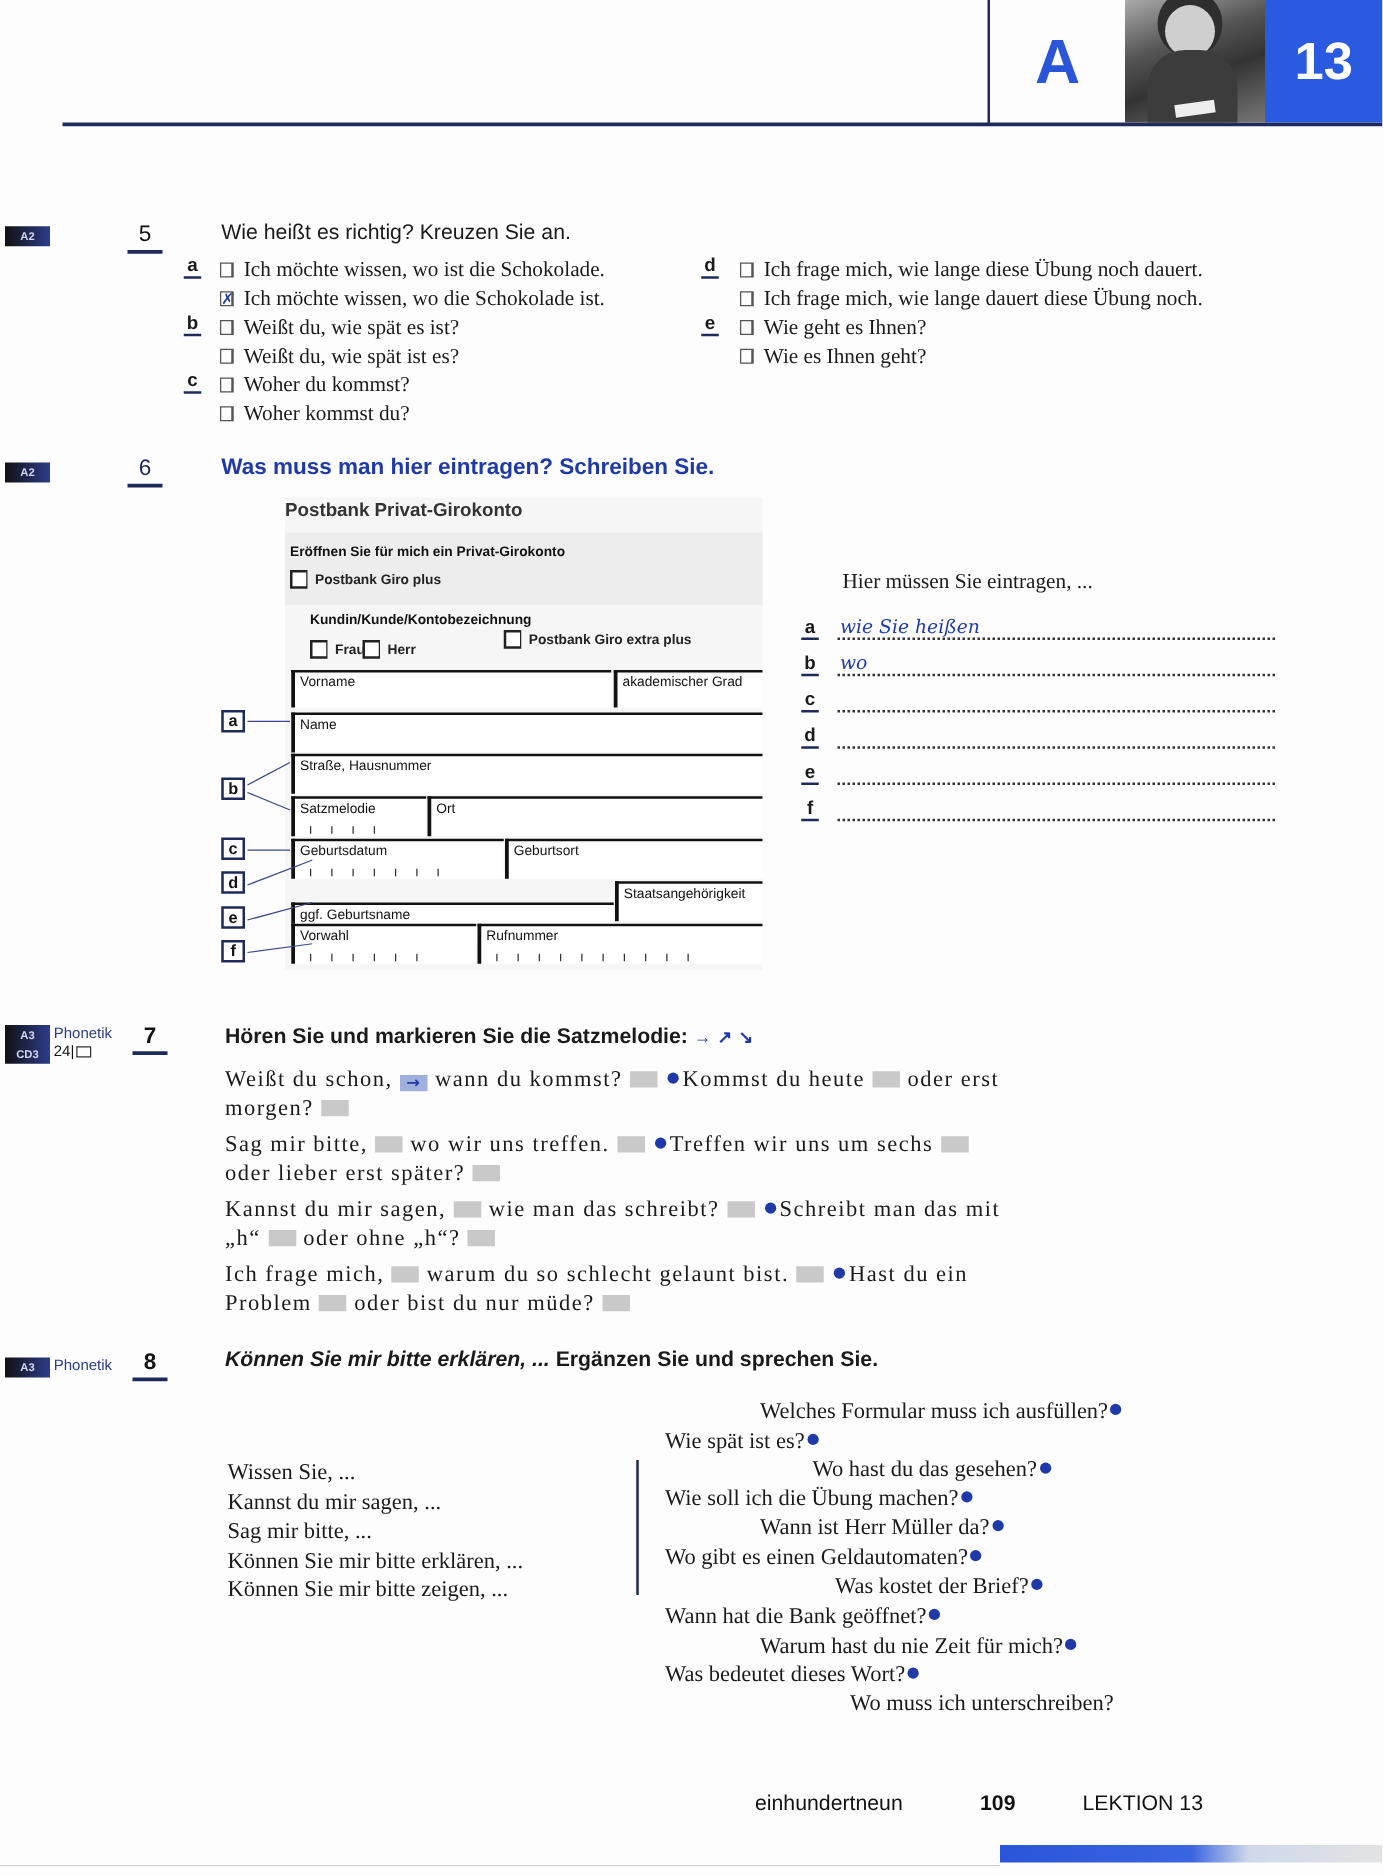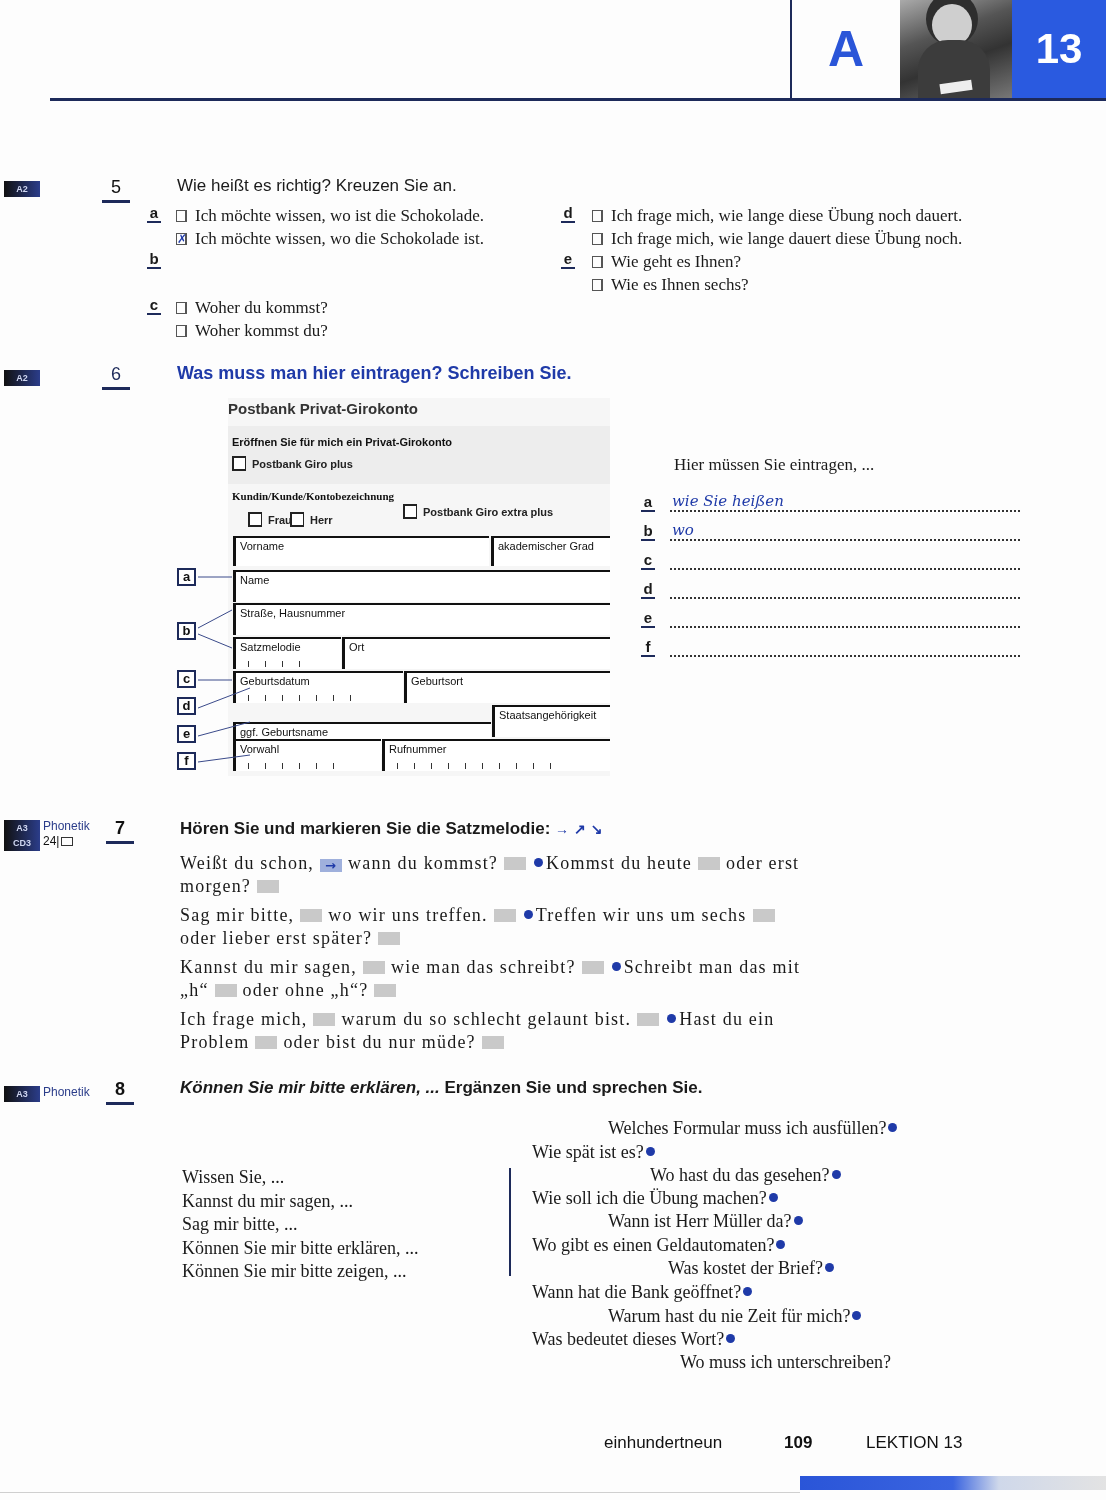--- a/index.html
+++ b/index.html
@@ -102,20 +102,30 @@
       <div class="opt">
           <span class="cb">✗</span>
           <span>Ich möchte wissen, wo die Schokolade ist.</span>
         </div>
     </div>
   </div>
 </div>
 <div class="abs" style="left:146px;top:250px;">
   <div style="display:flex;">
     <div class="letter">b</div>
+    <div style="margin-left:14px;">
+      <div class="opt">
+          <span class="cb"></span>
+          <span>Weißt du, wie spät es ist?</span>
+        </div>
+      <div class="opt">
+          <span class="cb"></span>
+          <span>Weißt du, wie spät ist es?</span>
+        </div>
+    </div>
   </div>
 </div>
 <div class="abs" style="left:146px;top:296px;">
   <div style="display:flex;">
     <div class="letter">c</div>
     <div style="margin-left:14px;">
       <div class="opt">
           <span class="cb"></span>
           <span>Woher du kommst?</span>
         </div>
@@ -144,21 +154,21 @@
 <div class="abs" style="left:560px;top:250px;">
   <div style="display:flex;">
     <div class="letter">e</div>
     <div style="margin-left:16px;">
       <div class="opt">
           <span class="cb"></span>
           <span>Wie geht es Ihnen?</span>
         </div>
       <div class="opt">
           <span class="cb"></span>
-          <span>Wie es Ihnen sechs?</span>
+          <span>Wie es Ihnen geht?</span>
         </div>
     </div>
   </div>
 </div>
 
 <div class="abs badge" style="left:4px;top:370px;width:36px;">A2</div>
 <div class="abs ex-num blue" style="left:102px;top:364px;">6</div>
 <div class="abs heading blue" style="left:177px;top:363px;font-size:18px;">Was muss man hier eintragen? Schreiben Sie.</div>
 
 <div class="abs form">
@@ -166,21 +176,21 @@
   <div class="band" style="top:28px;height:58px;"></div>
   <div class="sublabel" style="left:4px;top:38px;">Eröffnen Sie für mich ein Privat-Girokonto</div>
   <div class="fcb" style="left:4px;top:58px;">
       <i></i>
       <span>Postbank Giro plus</span>
     </div>
   <div class="fcb" style="left:175px;top:58px;margin-top:48px;">
       <i></i>
       <span>Postbank Giro extra plus</span>
     </div>
-  <div class="sublabel" style="left:4px;top:92px;font-family:Liberation Serif, serif;">Kundin/Kunde/Kontobezeichnung</div>
+  <div class="sublabel" style="left:20px;top:92px;">Kundin/Kunde/Kontobezeichnung</div>
   <div class="fcb" style="left:20px;top:114px;">
       <i></i>
       <span>Frau</span>
     </div>
   <div class="fcb" style="left:62px;top:114px;">
       <i></i>
       <span>Herr</span>
     </div>
 
   <div class="field" style="left:5px;top:138px;width:256px;height:30px;">

